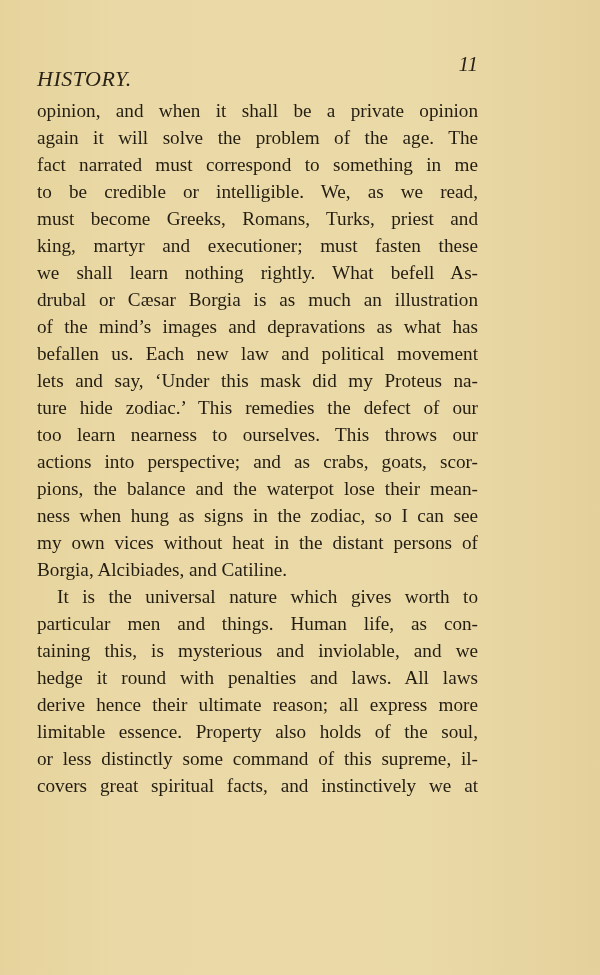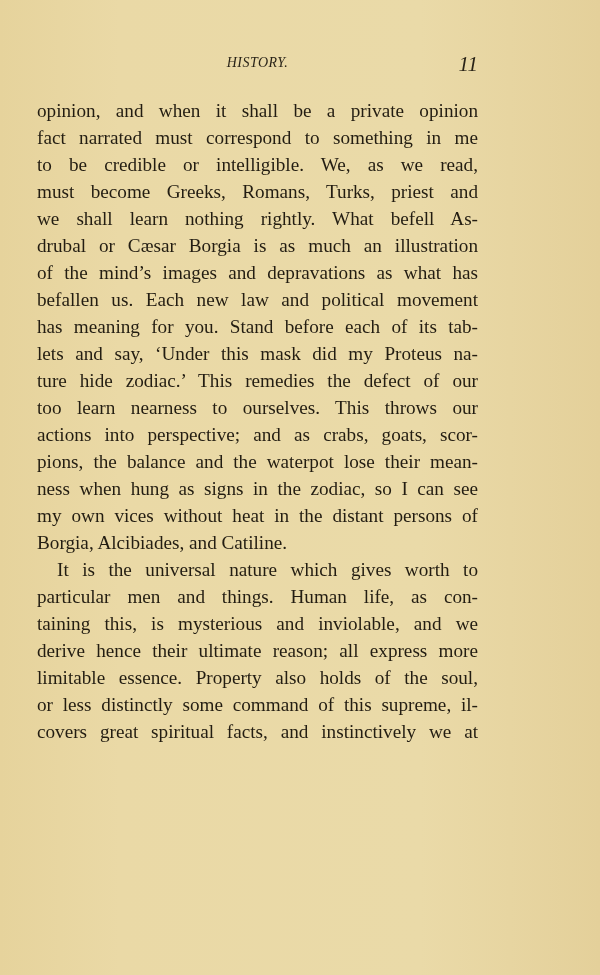--- a/index.html
+++ b/index.html
@@ -24,24 +24,23 @@
       top: 55px;
       left: 37px;
       width: 441px;
       height: 30px;
       font-family: "Liberation Serif", "DejaVu Serif", serif;
       color: #2a2418;
     }
     .running-title {
       position: absolute;
       left: 0; right: 0;
-      top: 0;
-      text-align: center;
+      top: 11px;
       font-style: italic;
-      font-size: 14px;
+      font-size: 22px;
       letter-spacing: 0.5px;
       padding-left: 0;
     }
     .page-number {
       position: absolute;
       right: 0;
       top: -3px;
       font-size: 21px;
       font-style: italic;
     }
@@ -75,40 +74,42 @@
 
 <div class="page">
   <div class="running-head">
     <span class="running-title">HISTORY.</span>
     <span class="page-number">11</span>
   </div>
 
   <div class="body-text">
     <div>
       <span class="line">opinion, and when it shall be a private opinion</span>
+      <span class="line">again it will solve the problem of the age.  The</span>
       <span class="line">fact narrated must correspond to something in me</span>
       <span class="line">to be credible or intelligible.  We, as we read,</span>
       <span class="line">must become Greeks, Romans, Turks, priest and</span>
+      <span class="line">king, martyr and executioner; must fasten these</span>
       <span class="line">we shall learn nothing rightly.  What befell As-</span>
       <span class="line">drubal or Cæsar Borgia is as much an illustration</span>
       <span class="line">of the mind’s images and depravations as what has</span>
       <span class="line">befallen us.  Each new law and political movement</span>
-      <span class="line">has meaning for you.  Stand before each of its tab-</span>
       <span class="line">lets and say, ‘Under this mask did my Proteus na-</span>
       <span class="line">ture hide zodiac.’  This remedies the defect of our</span>
       <span class="line">too learn nearness to ourselves.  This throws our</span>
       <span class="line">actions into perspective; and as crabs, goats, scor-</span>
       <span class="line">pions, the balance and the waterpot lose their mean-</span>
       <span class="line">ness when hung as signs in the zodiac, so I can see</span>
       <span class="line">my own vices without heat in the distant persons of</span>
       <span class="line last">Borgia, Alcibiades, and Catiline.</span>
     </div>
     <div>
       <span class="line indent">It is the universal nature which gives worth to</span>
       <span class="line">particular men and things.  Human life, as con-</span>
       <span class="line">taining this, is mysterious and inviolable, and we</span>
+      <span class="line">hedge it round with penalties and laws.  All laws</span>
       <span class="line">derive hence their ultimate reason; all express more</span>
       <span class="line">limitable essence.  Property also holds of the soul,</span>
       <span class="line">or less distinctly some command of this supreme, il-</span>
       <span class="line">covers great spiritual facts, and instinctively we at</span>
     </div>
   </div>
 </div>
 
 </body></html>

